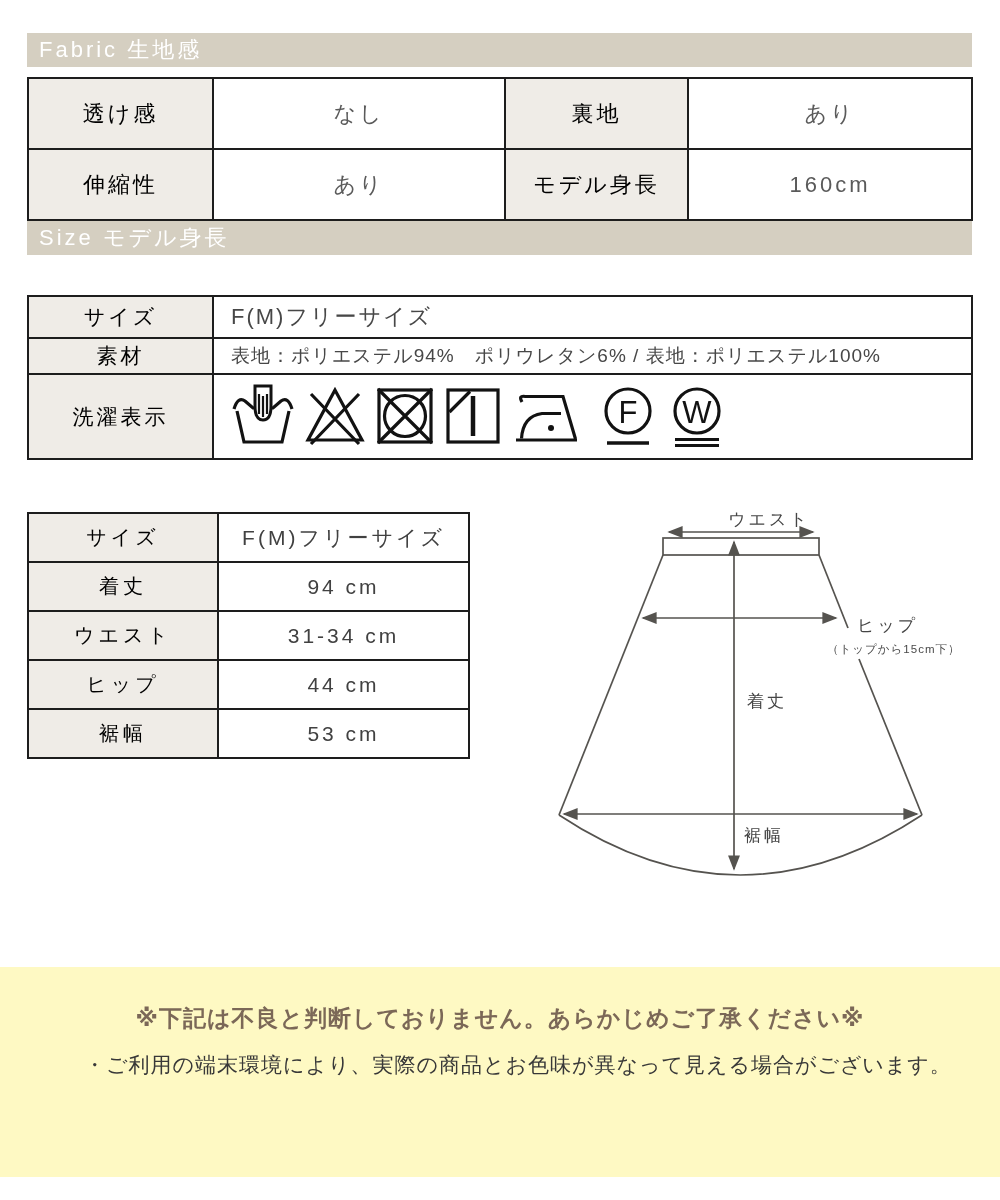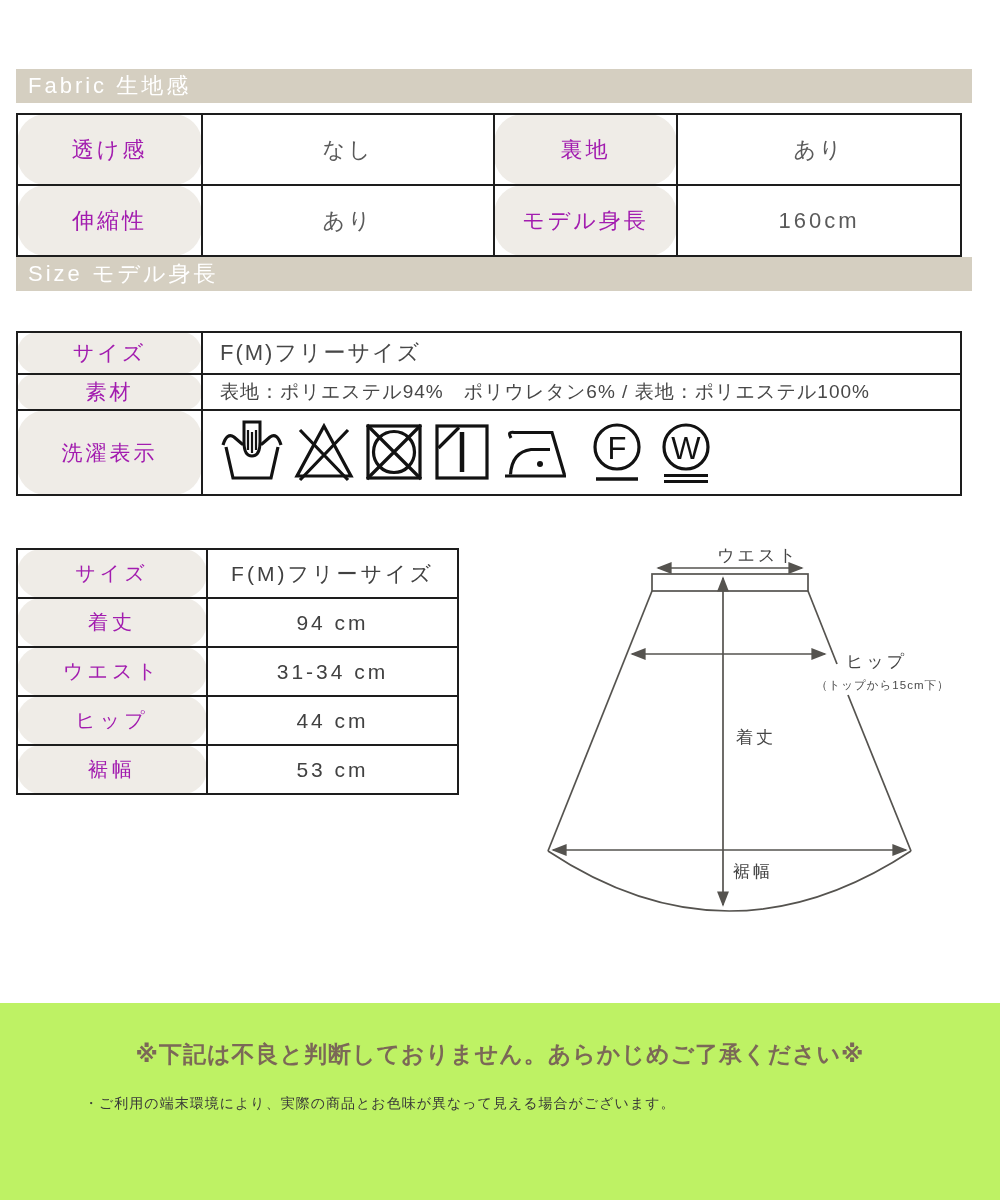--- a/index.html
+++ b/index.html
@@ -1,25 +1,25 @@
 <!DOCTYPE html>
 <html><head>
 <meta charset="utf-8">
 <style>
   * { box-sizing: border-box; margin: 0; padding: 0; }
   html,body { width:1000px; height:1200px; background:#fff; overflow:hidden;
     font-family:"Liberation Sans","DejaVu Sans",sans-serif; }
-  .content { padding:33px 28px 0 16px;margin-top:36px; }
+  .content { padding:33px 28px 0 27px; }
 
   .section-bar { height:34px; background:#d5cfc1; color:#ffffff; font-size:22px;
     letter-spacing:3px; line-height:34px; padding-left:12px; font-weight:400; }
 
   table { border-collapse:collapse; table-layout:fixed; }
   td { border:2px solid #1d1d1d; }
-  td.hd { background:#efece7; text-align:center; color:#a21caf;border-radius:29px; }
+  td.hd { background:#efece7; text-align:center; color:#000000; }
 
   .fabric-table { margin-top:10px; width:944px; }
   .fabric-table td { height:71px; font-size:22px; letter-spacing:3px; }
   .fabric-table td.val { text-align:center; color:#5a5a5a; }
   .fabric-table col.c1 { width:185px; } .fabric-table col.c2 { width:292px; }
   .fabric-table col.c3 { width:183px; } .fabric-table col.c4 { width:284px; }
 
   .info-table { margin-top:40px; width:944px; }
   .info-table col.c1 { width:185px; } .info-table col.c2 { width:759px; }
   .info-table td.hd { font-size:21px; letter-spacing:3px; }
@@ -36,24 +36,24 @@
   .measure-table td { height:49px; }
   .measure-table td.hd { font-size:20px; letter-spacing:4px; }
   .measure-table td.val { text-align:center; font-size:21px; letter-spacing:3px; color:#414141; }
 
   .diagram-wrap { margin-left:69px; margin-top:-15px; flex:none; }
   .diagram-wrap svg { display:block; }
   .dg-line { stroke:#55534f; stroke-width:1.7; fill:none; }
   .dg-label { fill:#454545; font-size:17px; letter-spacing:3px; }
   .dg-note { fill:#4a4a4a; font-size:11.5px; letter-spacing:1px; }
 
-  .notes { margin-top:70px; width:1000px; height:210px; background:#bef264; padding-top:36px; }
+  .notes { margin-top:70px; width:1000px; height:210px; background:#fef9c3; padding-top:36px; }
   .notes-heading { text-align:center; font-size:23px; font-weight:bold; color:#7b6857; letter-spacing:1px; }
   .notes-list { list-style:none; margin-top:17px; padding-left:84px; }
-  .notes-list li { font-size:14px; color:#383838; line-height:32px; letter-spacing:1px; }
+  .notes-list li { font-size:21px; color:#383838; line-height:32px; letter-spacing:1px;font-family:Liberation Mono, monospace; }
 
   .ci { stroke:#121212; fill:none; stroke-width:3.2; }
   .ci-thin { stroke:#121212; fill:none; stroke-width:2.2; }
   .ci-thick { stroke:#121212; fill:none; stroke-width:4.5; }
   .ci-text { fill:#121212; font-size:31px; font-weight:500; }
 </style>
 </head>
 <body>
 
 <div class="content">

